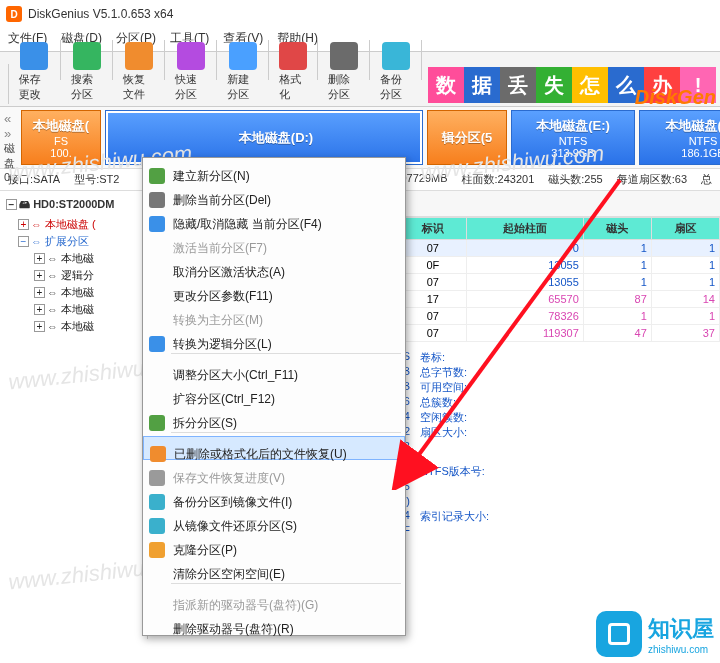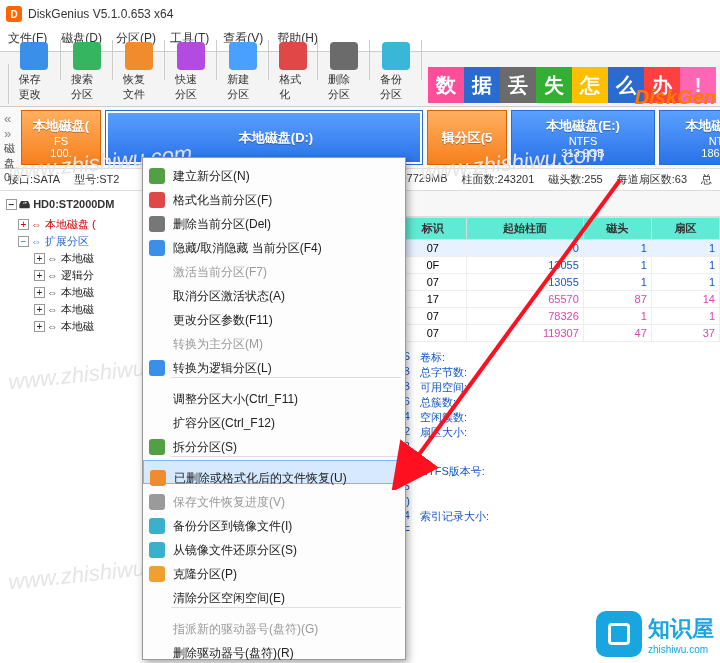--- a/index.html
+++ b/index.html
@@ -150,21 +150,21 @@
         <div class="hdr">本地磁盘(</div>
         <div class="sub">FS</div>
         <div class="sub">100.</div>
       </div>
       <div class="partbox " style="width: 318px; box-shadow: rgb(255, 255, 255) 0px 0px 0px 2px inset; padding-left: 28px;">
         <div class="hdr">本地磁盘(D:)</div>
       </div>
       <div class="partbox warn" style="width: 44px;">
         <div class="hdr">辑分区(5</div>
       </div>
-      <div class="partbox " style="width: 144px;">
+      <div class="partbox " style="width: 124px;">
         <div class="hdr">本地磁盘(E:)</div>
         <div class="sub">NTFS</div>
         <div class="sub">313.9GB</div>
       </div>
       <div class="partbox " style="width: 128px;">
         <div class="hdr">本地磁盘(G:)</div>
         <div class="sub">NTFS</div>
         <div class="sub">186.1GB</div>
       </div>
     </div>
@@ -318,24 +318,20 @@
     <div style="position:absolute; left:8px; bottom:30px; color:#333;">目:</div>
   </div>
 </div>
 
 <div class="ctxt" id="ctxt">
     <div class="mi">
       <span class="ic" style="background:#52a043"></span>
       <span>建立新分区(N)</span>
     </div>
     <div class="mi">
-      <span class="ic" style="background:#e04747"></span>
-      <span>格式化当前分区(F)</span>
-    </div>
-    <div class="mi">
       <span class="ic" style="background:#777"></span>
       <span>删除当前分区(Del)</span>
     </div>
     <div class="mi">
       <span class="ic" style="background:#3a90e8"></span>
       <span>隐藏/取消隐藏 当前分区(F4)</span>
     </div>
     <div class="mi dis">
       <span>激活当前分区(F7)</span>
     </div>

